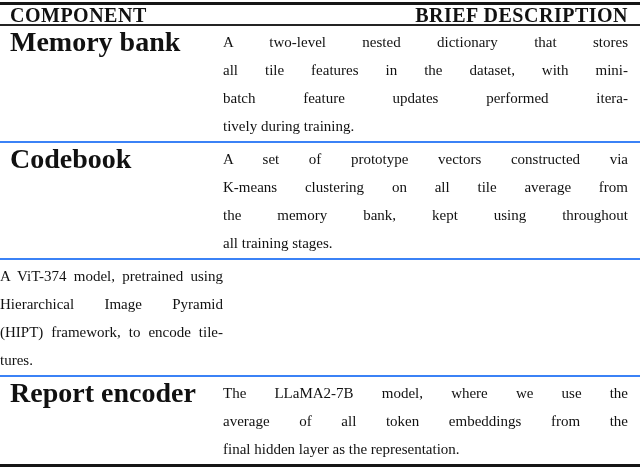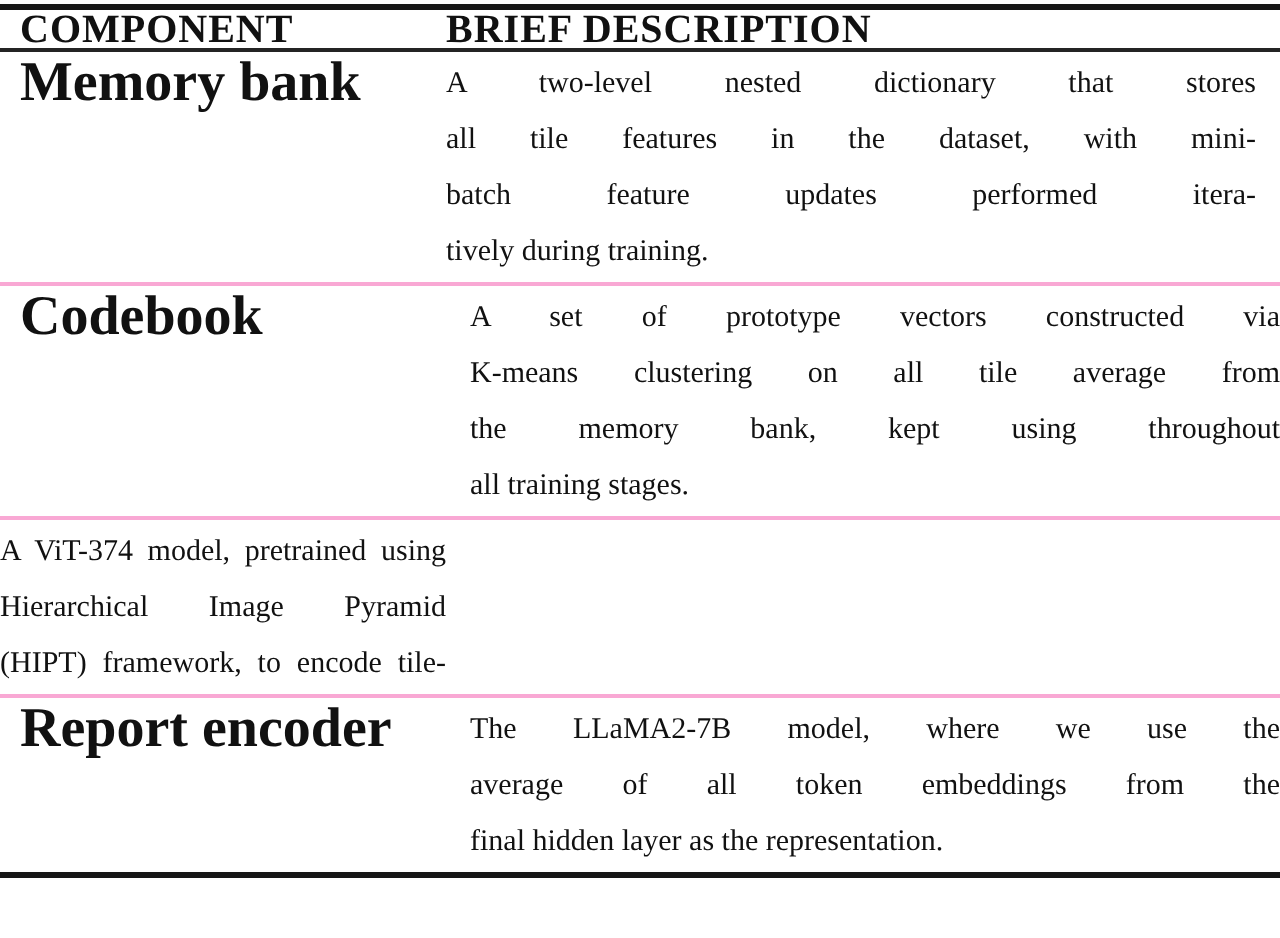--- a/index.html
+++ b/index.html
@@ -33,38 +33,37 @@
     border-bottom: 2px solid #242424;
     font-weight: bold;
     font-size: 20px;
     letter-spacing: 0.5px;
     line-height: 21px;
   }
   .trow.body {
     padding: 2px 0 1px 0;
   }
   .trow.body.ruled {
-    border-top: 2px solid #f9a8d4;
-    gap: 12px;
+    border-top: 2px solid #3b82f6;
   }
   .comp-cell {
     padding-left: 10px;
     box-sizing: border-box;
   }
   .comp-name {
     font-weight: bold;
     font-size: 28px;
     line-height: 28px;
     white-space: nowrap;
   }
   .header .comp-cell {
     font-size: 20px;
   }
   .header .desc-cell {
-    text-align: left;
+    text-align: right;
   }
   .desc-cell {
     box-sizing: border-box;
   }
   .dline {
     font-size: 15px;
     line-height: 28px;
     height: 28px;
     overflow: hidden;
     text-align: justify;
@@ -108,20 +107,21 @@
         <div class="dline">the memory bank, kept using throughout</div>
         <div class="dline last">all training stages.</div>
       </div>
     </div>
 
     <div class="trow body ruled">
       <div class="desc-cell">
         <div class="dline">A ViT-374 model, pretrained using the</div>
         <div class="dline">Hierarchical Image Pyramid Transformer</div>
         <div class="dline">(HIPT) framework, to encode tile-level fea-</div>
+        <div class="dline last">tures.</div>
       </div>
     </div>
 
     <div class="trow body ruled">
       <div class="comp-cell">
         <div class="comp-name">Report encoder</div>
       </div>
       <div class="desc-cell">
         <div class="dline">The LLaMA2-7B model, where we use the</div>
         <div class="dline">average of all token embeddings from the</div>

